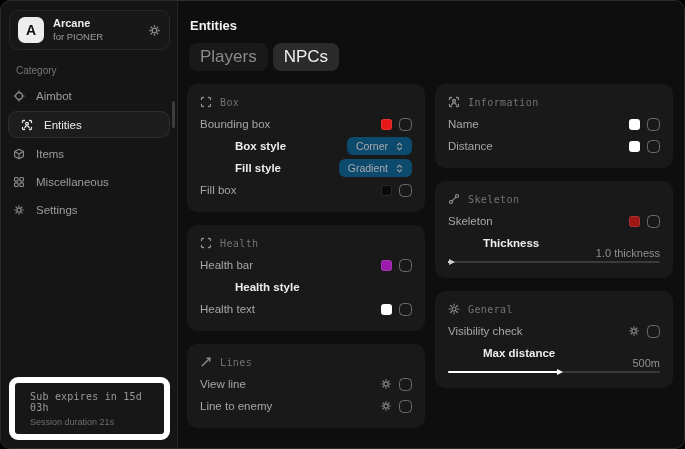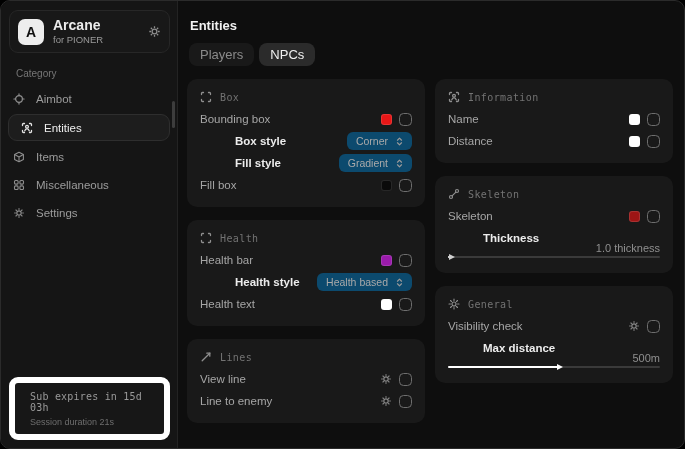--- a/index.html
+++ b/index.html
@@ -6,38 +6,38 @@
   html,body { background:#000; font-family:"Liberation Sans", sans-serif; }
   .window{
     position:relative; width:685px; height:449px; background:#0e0e0e;
     border:1px solid #2b2b2b; border-radius:10px; overflow:hidden; display:flex;
   }
   
   .sidebar{ width:177px; background:#151515; border-right:1px solid #232323; position:relative; flex-shrink:0; }
   .brand{ margin:9px 7px 0 8px; border:1px solid #272727; border-radius:9px; padding:6px 8px; display:flex; align-items:center; gap:9px; background:#181818; }
   .logo{ width:26px; height:26px; background:#ededed; border-radius:7px; color:#101010; font-weight:bold; font-size:14px; display:flex; align-items:center; justify-content:center; }
   .brand-text{ flex:1; line-height:1.15; }
-  .brand-name{ font-size:14px; font-weight:bold; color:#ececec; }
+  .brand-name{ font-size:11px; font-weight:bold; color:#ececec; }
   .brand-sub{ font-size:9.5px; color:#9a9a9a; margin-top:2px; }
   .brand-gear{ color:#8d8d8d; display:flex; cursor:pointer; }
   .cat-label{ font-size:10px; color:#767676; margin:15px 0 6px 15px; }
   .nav{ display:flex; flex-direction:column; }
   .nav-item{ height:27px; display:flex; align-items:center; gap:11px; padding-left:12px; color:#9c9c9c; font-size:11.5px; cursor:pointer; margin-bottom:1px; }
   .nav-item .nicon{ display:flex; color:#8d8d8d; }
   .nav-item.active{ margin:1px 7px 2px 7px; padding-left:12px; border:1px solid #2e2e2e; background:#1d1d1d; border-radius:9px; color:#ededed; height:27px; }
   .nav-item.active .nicon{ color:#e3e3e3; }
   .scroll-thumb{ position:absolute; right:2px; top:100px; width:3px; height:27px; background:#3d3d3d; border-radius:2px; }
   .side-footer{ position:absolute; left:8px; right:7px; bottom:8px; border:6px solid #ffffff; border-radius:9px; padding:8px 15px 7px; background:#171717; }
   .sf1{ font-family:"DejaVu Sans Mono", monospace; font-size:10px; color:#9a9a9a; letter-spacing:.2px; }
   .sf2{ font-size:9px; color:#6e6e6e; margin-top:4px; }
   
   .main{ flex:1; padding:17px 9px 0 9px; }
   .page-title{ font-size:13px; font-weight:bold; color:#f2f2f2; margin-left:3px; }
   .tabs{ display:flex; gap:5px; margin:10px 0 0 2px; }
-  .tab{ font-size:13px; padding:4px 11px; border-radius:8px; color:#8b8b8b; background:#191919; cursor:pointer; }
+  .tab{ font-size:17px; padding:4px 11px; border-radius:8px; color:#8b8b8b; background:#191919; cursor:pointer; }
   .tab.active{ background:#2b2b2b; color:#f0f0f0; }
   .cols{ display:flex; gap:10px; margin-top:13px; align-items:flex-start; }
   .col{ width:238px; display:flex; flex-direction:column; gap:13px; }
   .card{ background:#191919; border-radius:10px; padding:10px 13px 11px; }
   .card-h{ display:flex; align-items:center; gap:8px; color:#737373; margin:2px 0 5px; }
   .card-h .cicon{ display:flex; color:#8f8f8f; }
   .card-title{ font-family:"DejaVu Sans Mono", monospace; font-size:10px; letter-spacing:.4px; }
   .row{ height:22px; display:flex; align-items:center; justify-content:space-between; }
   .rlabel{ font-size:11.5px; color:#a6a6a6; }
   .rlabel.bright{ color:#ececec; font-weight:bold;margin-left:35px; }
@@ -244,28 +244,20 @@
           </div>
           <div class="row">
             <span class="rlabel">Health bar</span>
             <span class="rctrl">
               <span class="swatch" style="background: rgb(155, 27, 172);"></span>
               <span class="checkbox"></span>
             </span>
           </div>
           <div class="row">
             <span class="rlabel bright">Health style</span>
-            <span class="dropdown">
-              <span class="dd-value">Health based</span>
-              <span class="dd-icon">
-                  <svg width="11" height="11" viewBox="0 0 12 12">
-                    <use href="#i-unfold"></use>
-                  </svg>
-                </span>
-            </span>
           </div>
           <div class="row">
             <span class="rlabel">Health text</span>
             <span class="rctrl">
               <span class="swatch" style="background: rgb(255, 255, 255);"></span>
               <span class="checkbox"></span>
             </span>
           </div>
         </div>
 

